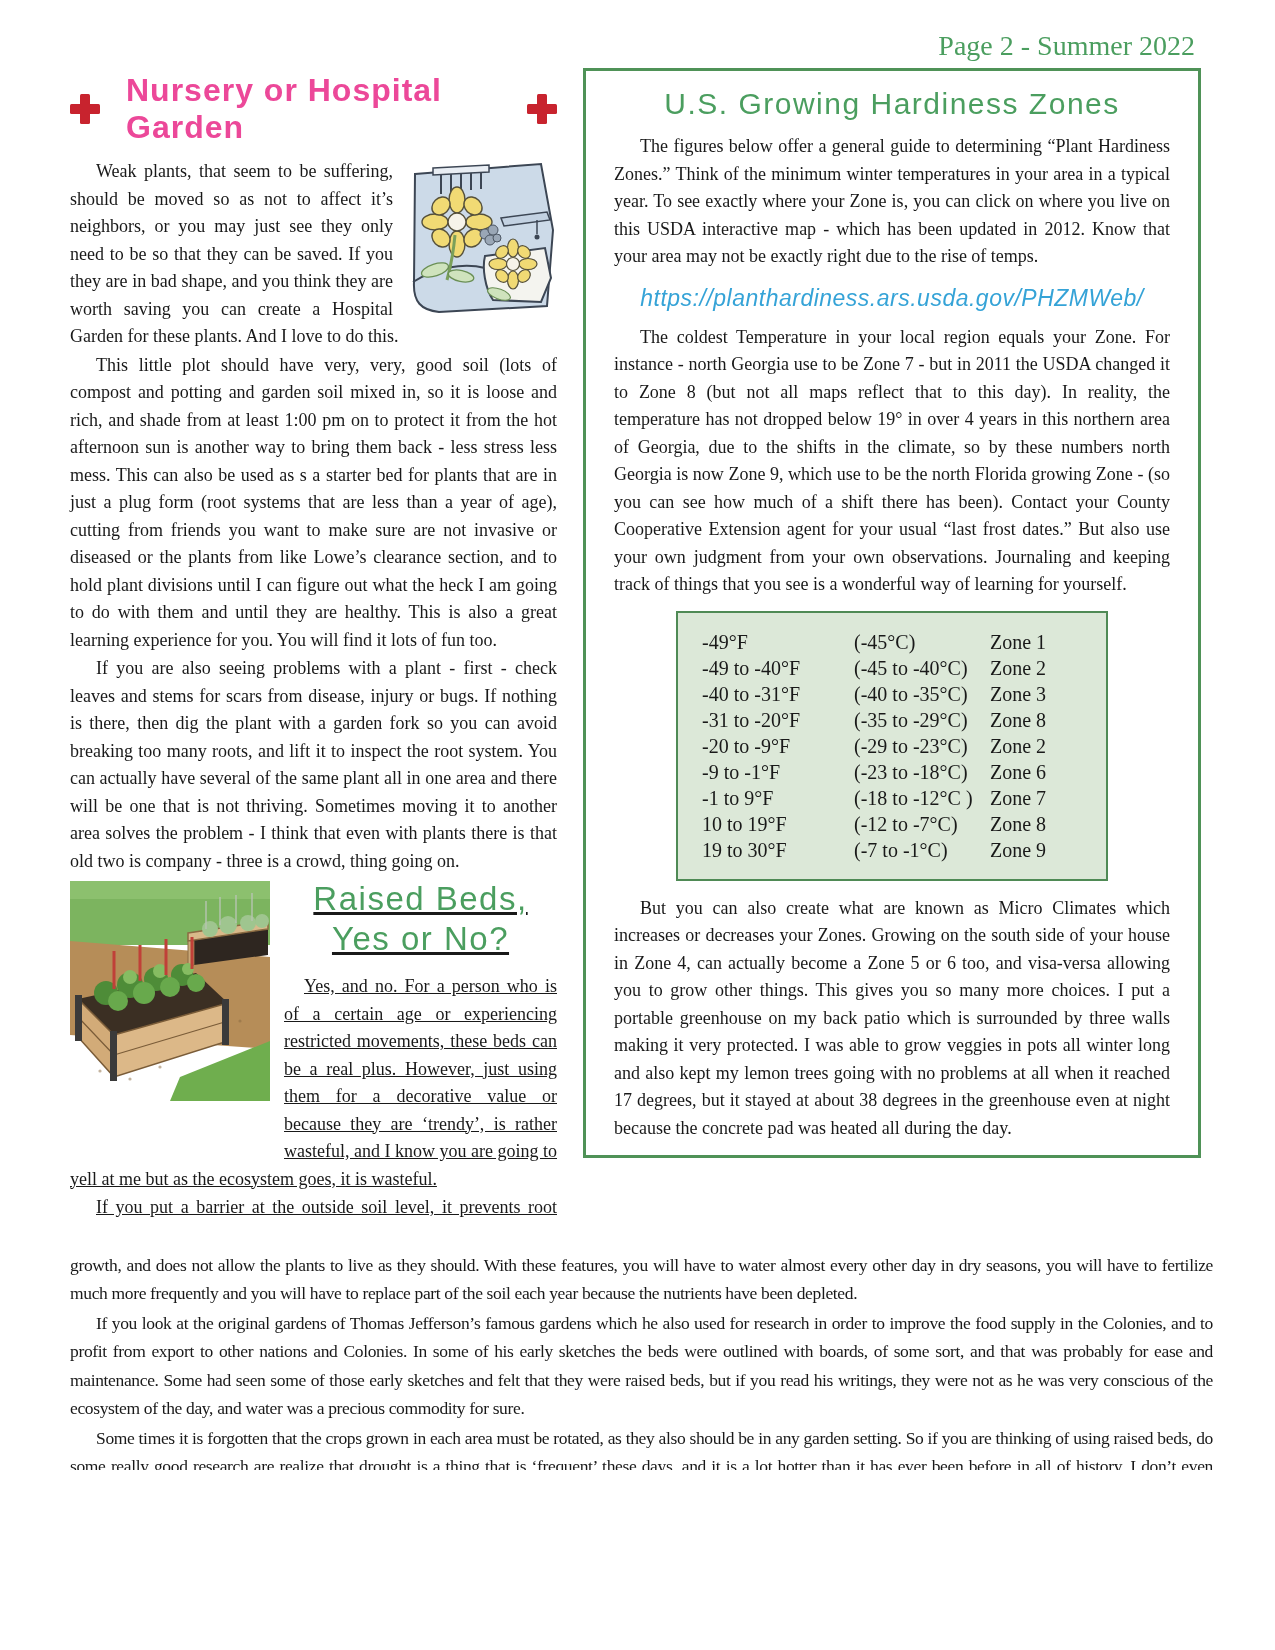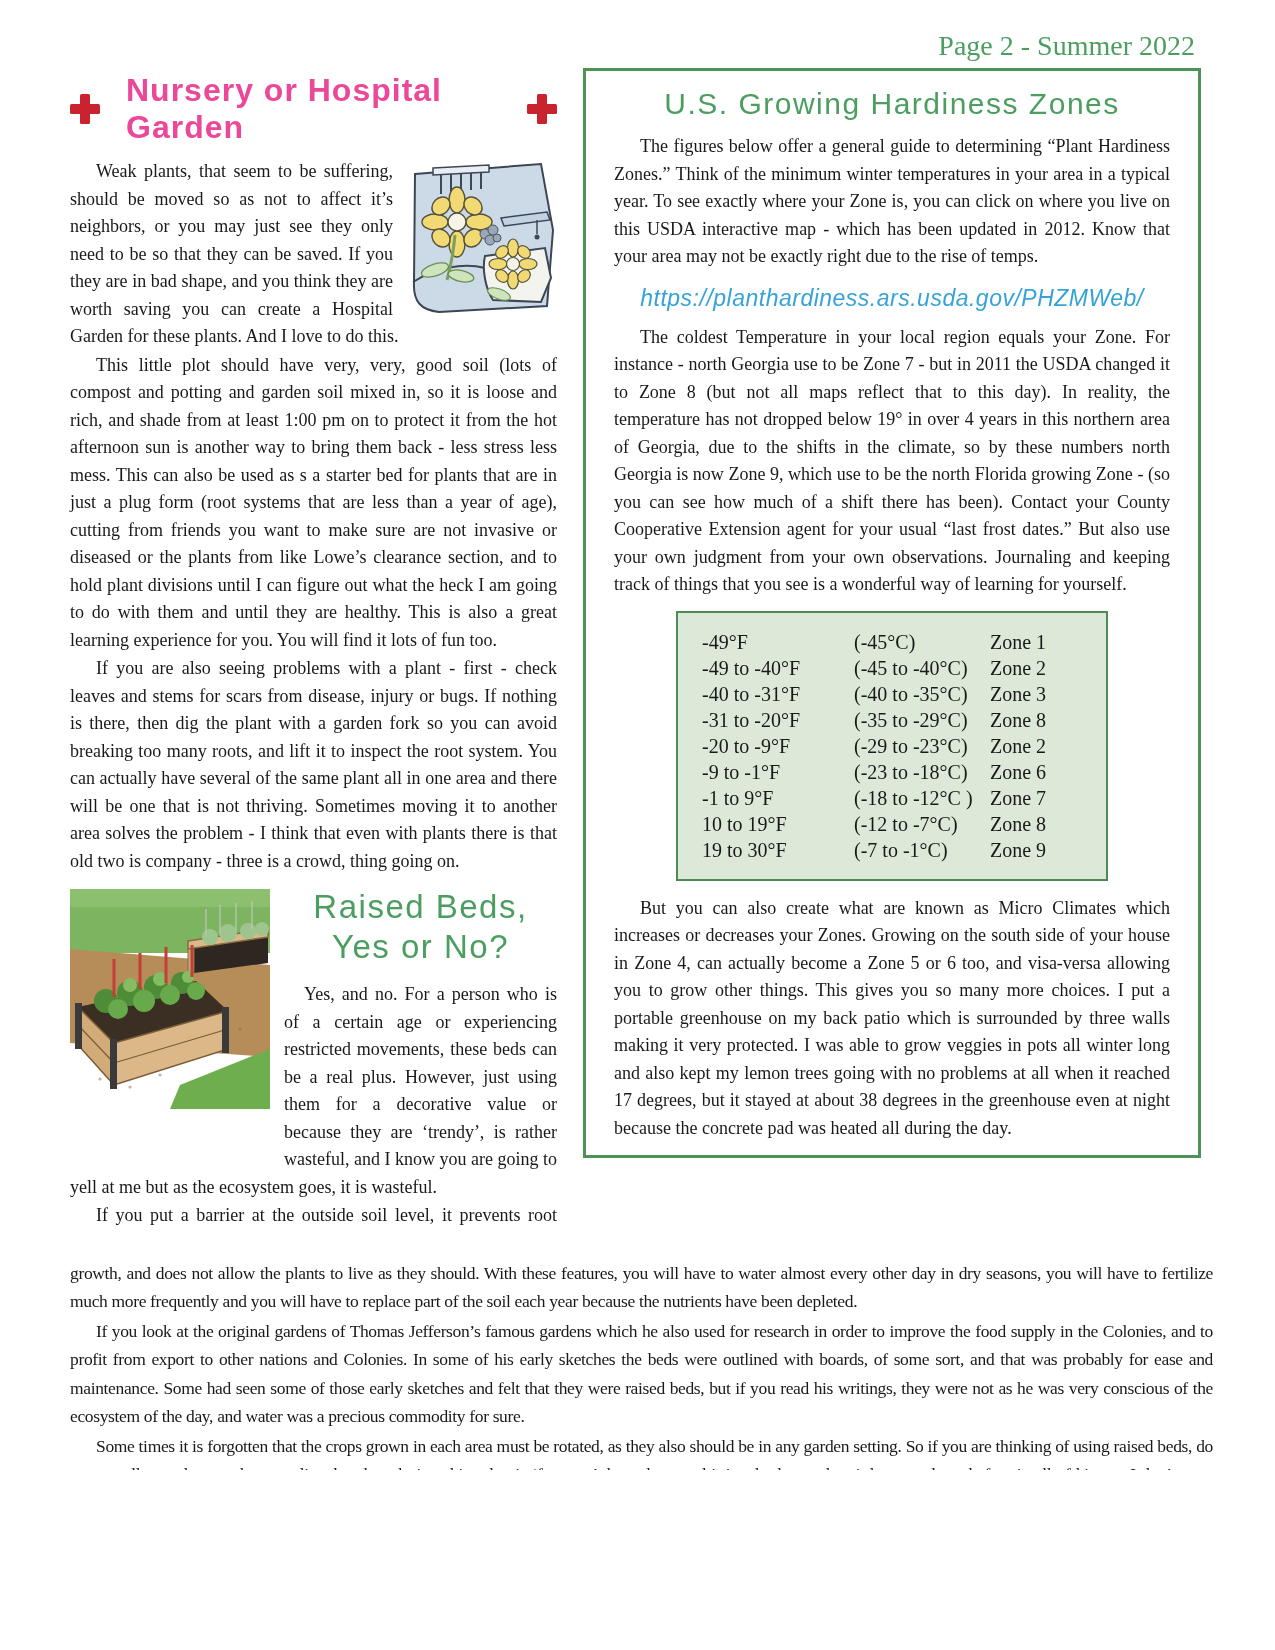--- a/index.html
+++ b/index.html
@@ -17,21 +17,21 @@
   .h-marker{font-family:"Liberation Sans", sans-serif;font-weight:700;color:#ec4899;
             font-size:32px;letter-spacing:1px;}
   .title-row{display:flex;align-items:center;justify-content:center;gap:26px;margin:4px 0 12px 0;}
   .h-hand{font-family:"Liberation Sans", sans-serif;color:#4b9e5f;letter-spacing:1.5px;}
   .box-title{text-align:center;font-size:30px;margin:6px 0 12px 0;}
   .link{font-family:"Liberation Sans", sans-serif;color:#35a3d7;text-align:center;
         font-size:23px;letter-spacing:0.5px;margin:14px 0 12px 0;cursor:pointer;font-style:italic;}
 
   .illus-float{float:right;width:152px;height:158px;margin:2px 0 4px 12px;}
   .photo-float{float:left;width:200px;height:220px;margin:2px 14px 38px 0;}
-  .raised-section{margin-top:12px;}
+  .raised-section{margin-top:4px;text-decoration:underline;}
   .raised-title{text-align:center;font-size:33px;line-height:40px;margin-bottom:14px;}
 
   .zone-table{width:404px;margin:12px auto 14px auto;background:#dce8d8;border:2px solid #4f8a55;
               padding:16px 0 16px 24px;}
   .zone-row{display:grid;grid-template-columns:152px 136px 92px;font-size:20px;line-height:26px;}
 
   .bottom{margin:28px 62px 0 70px;}
   .bottom .body{font-size:17.5px;line-height:28.5px;letter-spacing:-0.35px;}
   svg{display:block;}
 </style>

